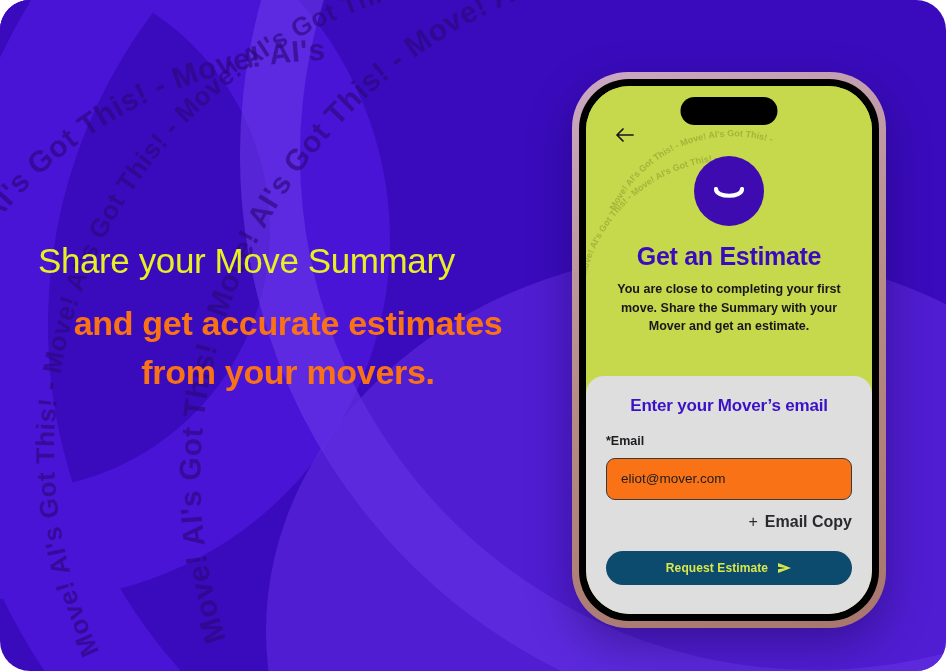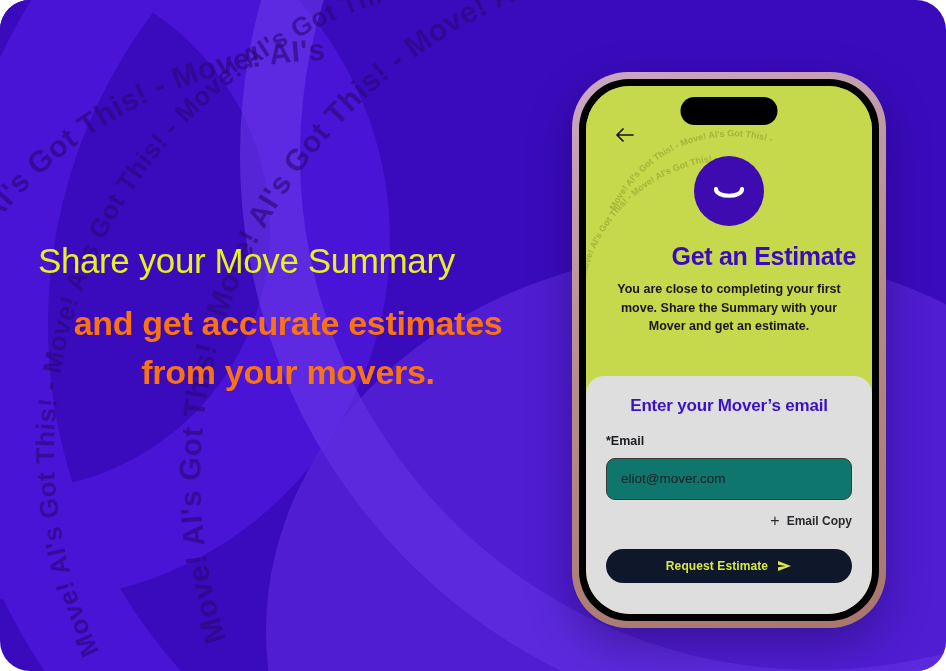--- a/index.html
+++ b/index.html
@@ -170,21 +170,21 @@
     width: 70px; height: 70px;
     border-radius: 50%;
     background: #3D0BAF;
     display: flex; align-items: center; justify-content: center;
   }
   .avatar svg { display: block; margin-top: 8px; }
 
   .hero-title {
     position: relative; z-index: 5;
     margin-top: 16px;
-    text-align: right;
+    text-align: center;
     font-size: 25px;
     font-weight: 700;
     color: #3A0BBD;
     letter-spacing: -0.3px;
   }
   .hero-sub {
     position: relative; z-index: 5;
     margin: 9px auto 12px;
     max-width: 252px;
     text-align: center;
@@ -216,21 +216,21 @@
     color: #1D1C20;
   }
   .email-input {
     display: block;
     margin-top: 10px;
     width: 100%;
     height: 42px;
     padding: 0 14px;
     border-radius: 9px;
     border: 1.4px solid #3A3A3A;
-    background: #0f766e;
+    background: #f97316;
     font-family: "Liberation Sans", sans-serif;
     font-size: 13.5px;
     color: #1D1C20;
     outline: none;
   }
   .email-input::placeholder { color: #7A7A80; }
 
   .email-copy-row {
     margin-top: 13px;
     display: flex;
@@ -239,32 +239,32 @@
     gap: 7px;
     cursor: pointer;
   }
   .plus-icon {
     font-size: 16px;
     font-weight: 400;
     color: #2A2A2E;
     line-height: 1;
   }
   .email-copy-label {
-    font-size: 12px;
+    font-size: 16px;
     font-weight: 700;
     color: #2A2A2E;
   }
 
   .cta-button {
     margin-top: 20px;
     width: 100%;
     height: 34px;
     border: 0;
     border-radius: 17px;
-    background: #0f172a;
+    background: #0c4a6e;
     color: #D8E84A;
     font-family: "Liberation Sans", sans-serif;
     font-size: 12px;
     font-weight: 700;
     letter-spacing: 0.1px;
     display: flex;
     align-items: center;
     justify-content: center;
     gap: 9px;
     cursor: pointer;

